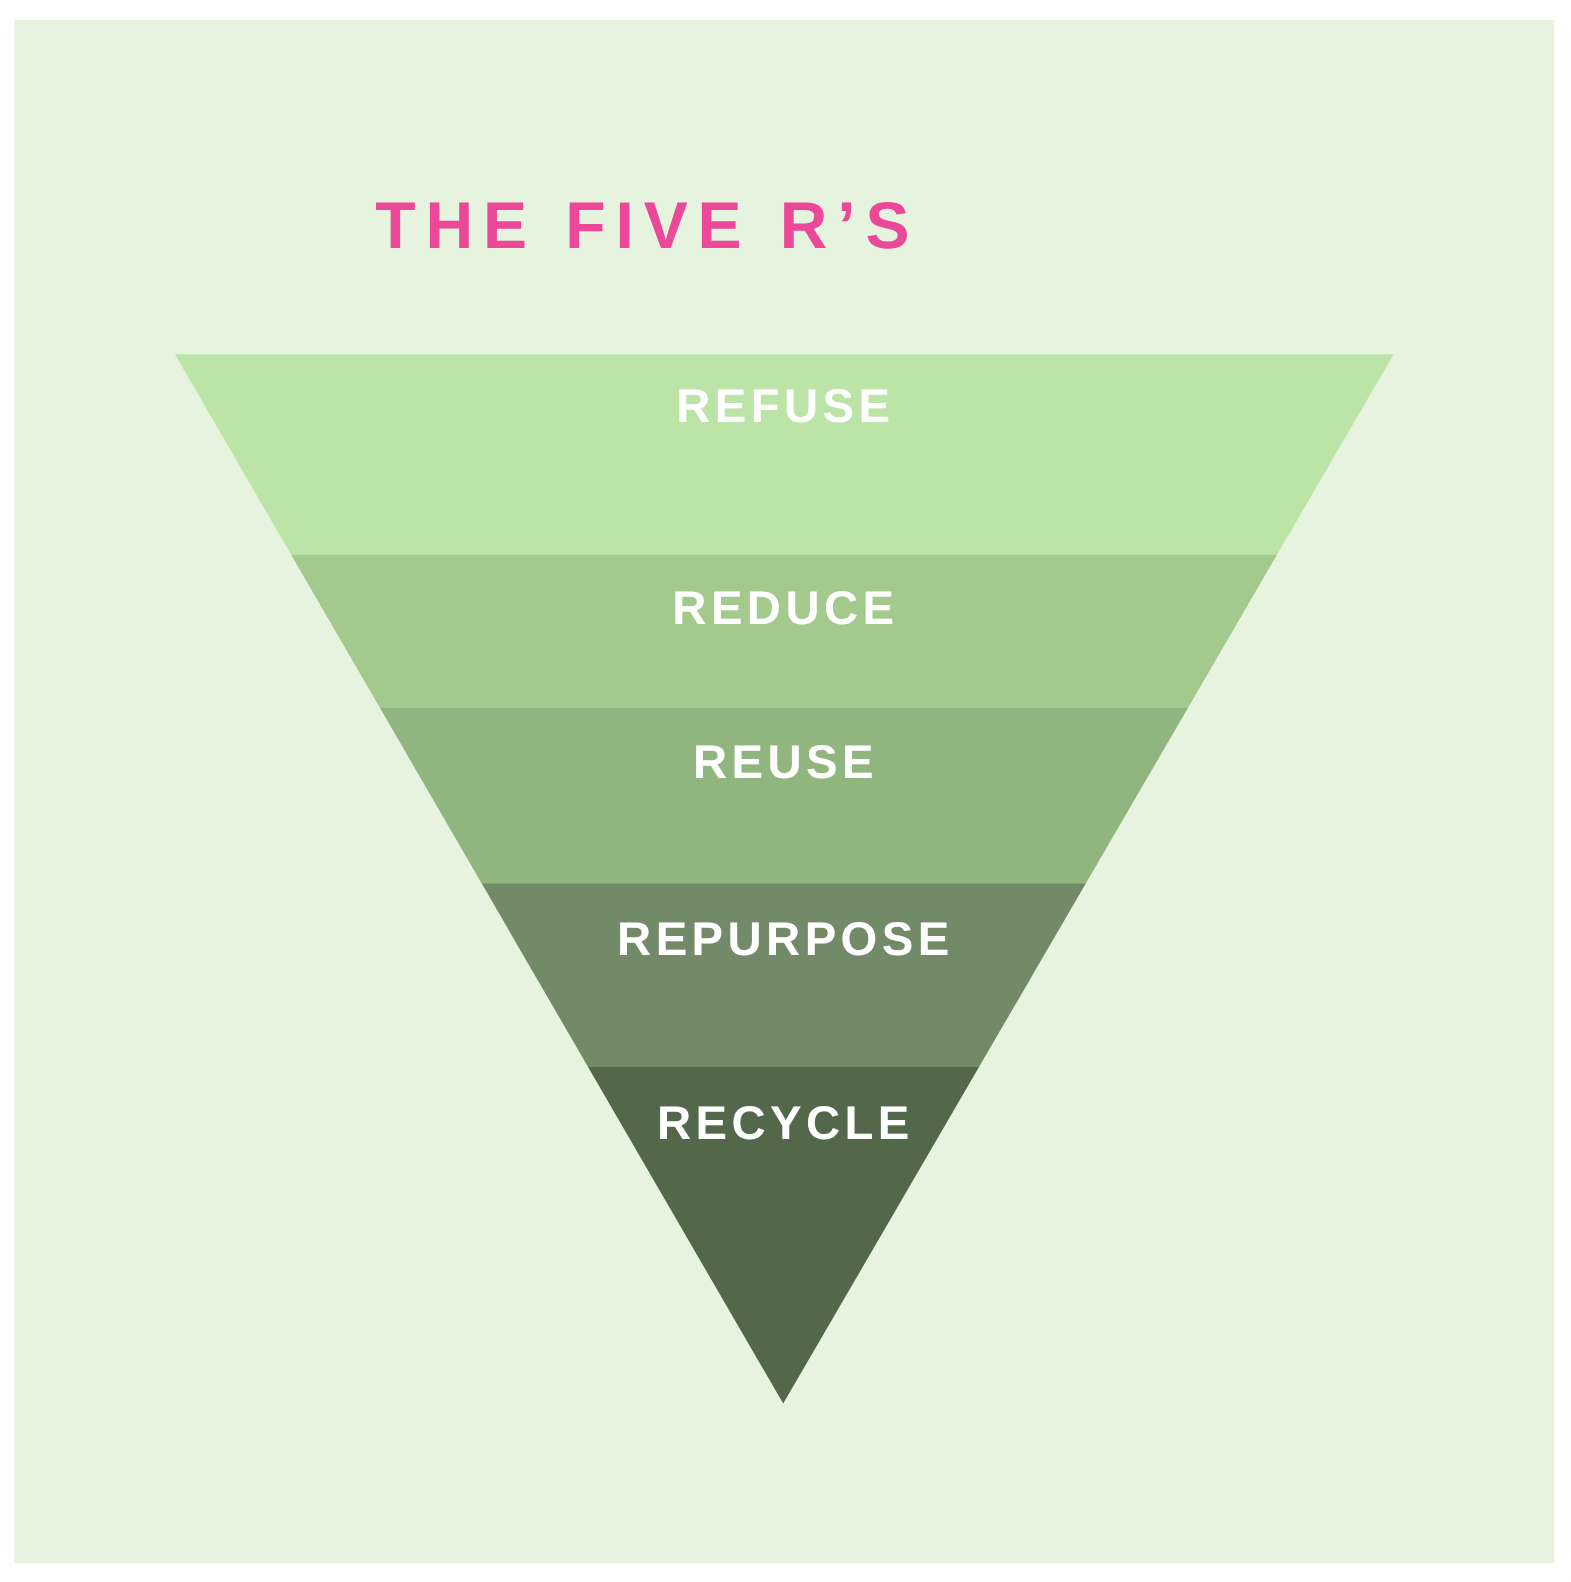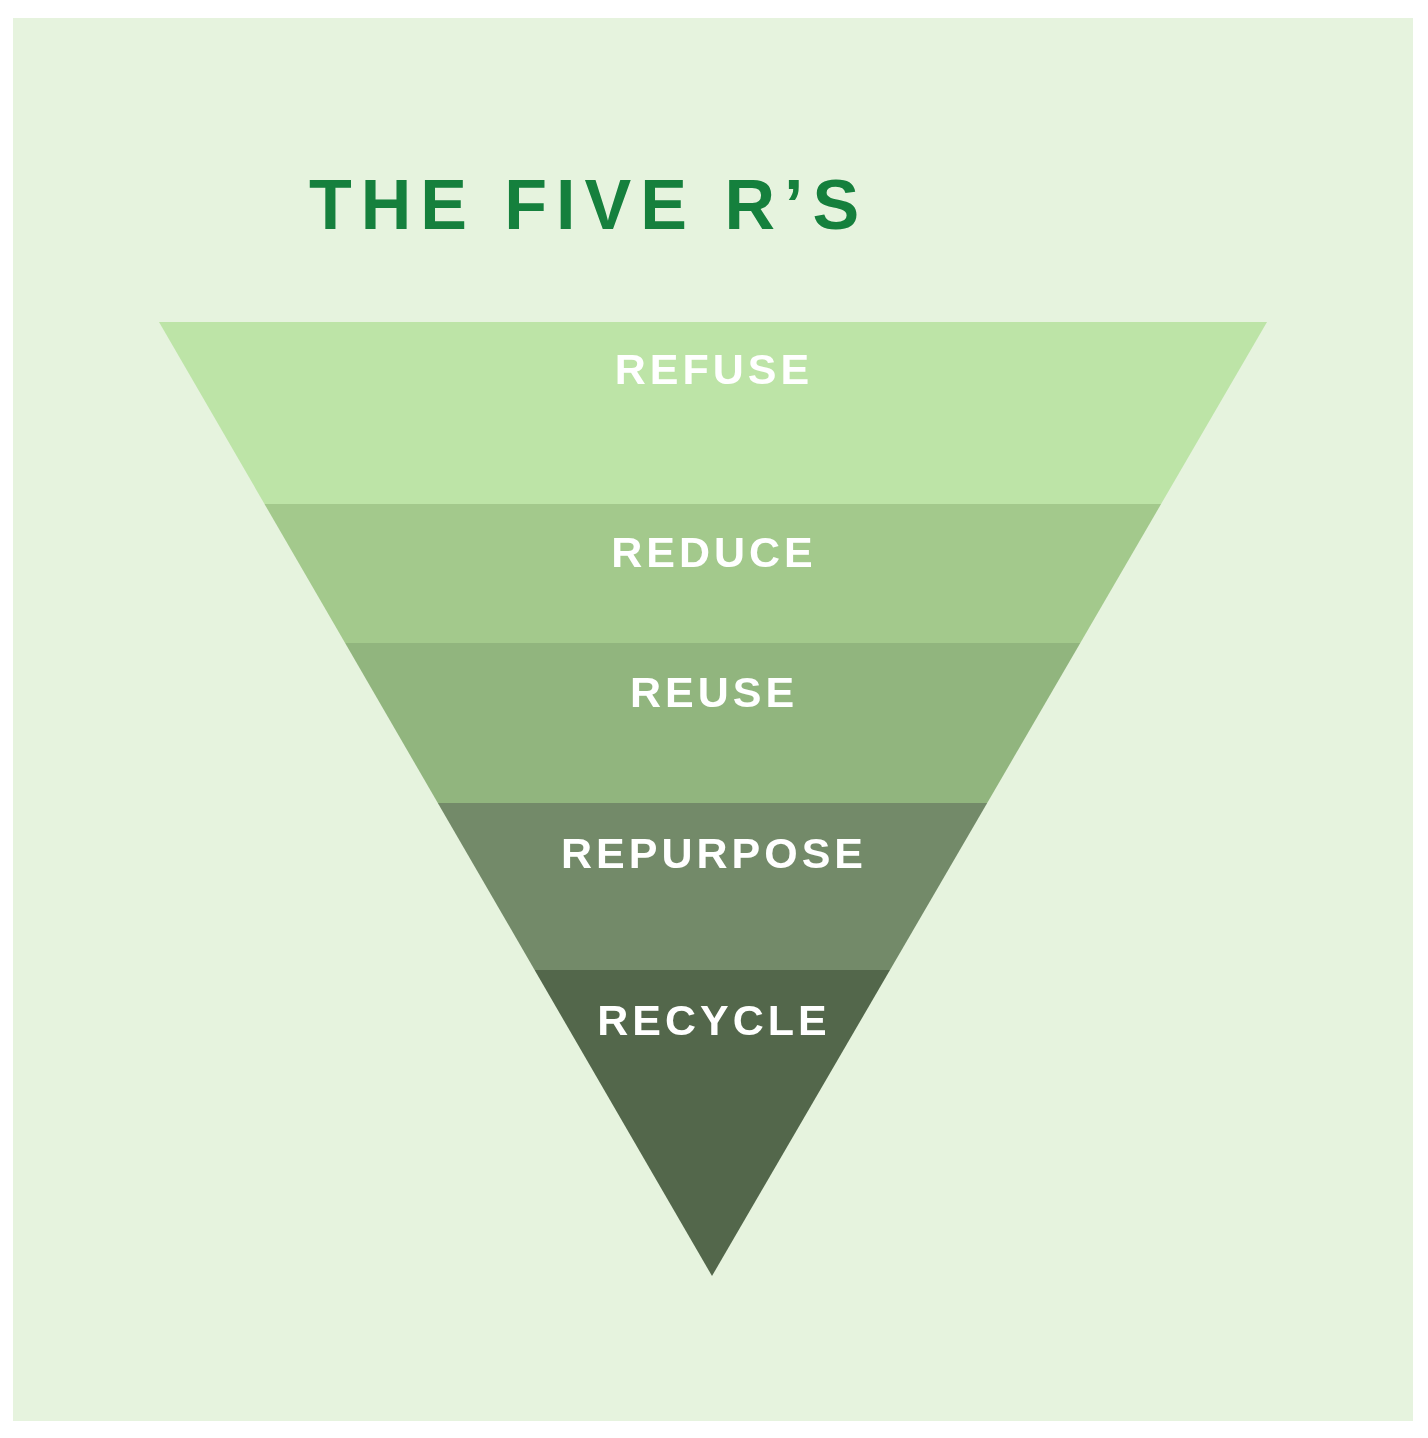--- a/index.html
+++ b/index.html
@@ -23,24 +23,24 @@
       background: #e6f3de;
     }
     .title {
       position: absolute;
       left: 0;
       top: 162px;
       width: 1177px;
       text-align: center;
       font-family: "Liberation Sans", "DejaVu Sans", sans-serif;
       font-weight: 700;
-      font-size: 70px;
+      font-size: 60px;
       line-height: 86px;
       letter-spacing: 9px;
-      color: #15803d;
+      color: #ec4899;
       margin: 0;
     }
     svg.funnel {
       position: absolute;
       left: 0;
       top: 0;
       width: 1428px;
       height: 1438px;
     }
     .band-label {

